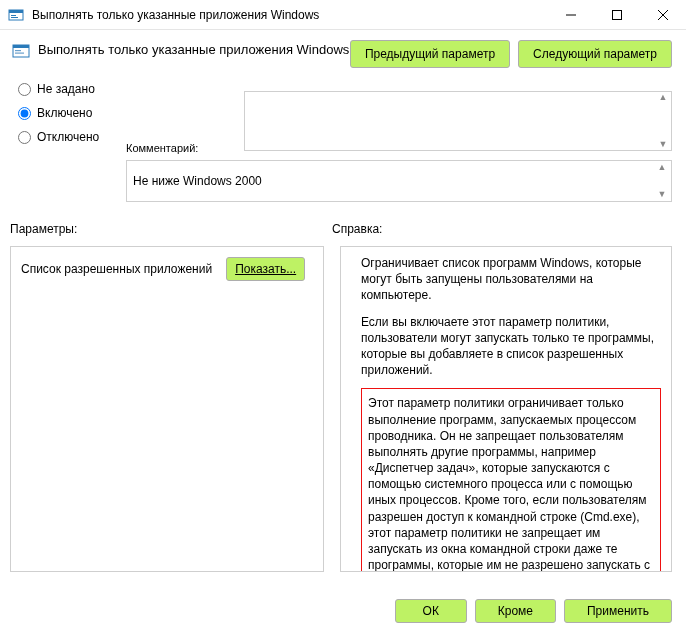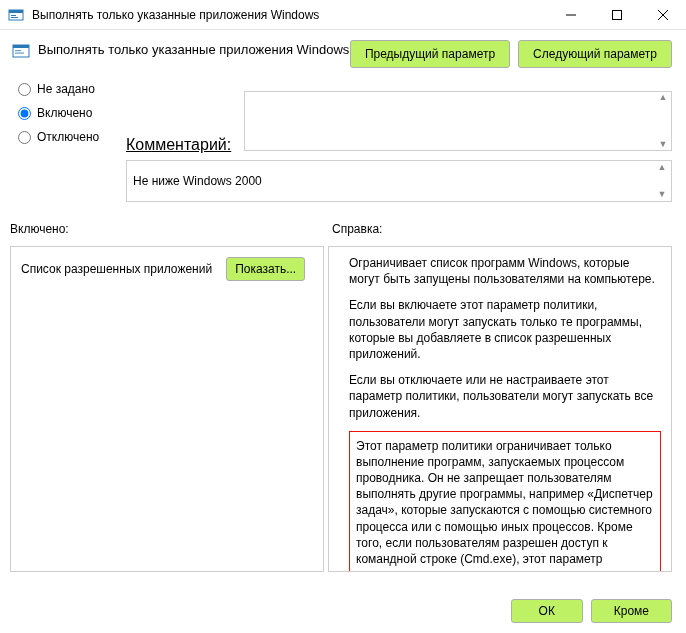--- a/index.html
+++ b/index.html
@@ -86,22 +86,21 @@
     display: flex;
     align-items: center;
     margin-bottom: 10px;
     cursor: pointer;
   }
   .radio-item input { margin: 0 6px 0 0; }
   .radio-item.selected { color: #000; }
   .label-col {
     width: 118px;
     padding-top: 2px;
-    font-size: 16px;
-    text-decoration: underline;
+    font-size: 11px;
   }
   .field-col { flex: 1; position: relative; }
   .textarea-box {
     width: 100%;
     height: 60px;
     border: 1px solid #cfcfcf;
     background: #fff;
     resize: none;
     font-family: inherit;
     font-size: 12px;
@@ -117,21 +116,21 @@
     align-items: center;
     position: relative;
   }
   .section-labels {
     display: flex;
     padding: 14px 14px 6px 10px;
   }
   .section-labels .left-label { width: 322px; }
   .panels {
     display: flex;
-    gap: 4px;
+    gap: 16px;
     padding: 4px 14px 0 10px;
   }
   .panel {
     border: 1px solid #cfcfcf;
     background: #fff;
     height: 326px;
     overflow: hidden;
     position: relative;
   }
   .panel-left {
@@ -142,20 +141,21 @@
     flex: 1;
     padding: 8px 10px 8px 20px;
   }
   .allowed-row {
     display: flex;
     align-items: center;
     gap: 14px;
   }
   .allowed-row .btn {
     padding: 4px 8px;
+    text-decoration: underline;
   }
   .help-text p { margin: 0 0 10px 0; line-height: 1.35; }
   .note-box {
     border: 1px solid #e11;
     padding: 6px 6px;
   }
   .note-box p { margin: 0; line-height: 1.35; }
   .footer {
     position: absolute;
     bottom: 0;
@@ -265,39 +265,39 @@
         <div class="scroll-v">
           <span class="tri">▲</span>
           <span class="tri">▼</span>
         </div>
       </div>
     </div>
   </div>
 </div>
 
 <div class="section-labels">
-  <div class="left-label">Включено:</div>
+  <div class="left-label">Параметры:</div>
   <div>Справка:</div>
 </div>
 
 <div class="panels">
   <div class="panel panel-left">
     <div class="allowed-row">
       <span>Список разрешенных приложений</span>
       <button class="btn">Показать...</button>
     </div>
   </div>
   <div class="panel panel-right">
     <div class="help-text">
       <p>Ограничивает список программ Windows, которые могут быть запущены пользователями на компьютере.</p>
       <p>Если вы включаете этот параметр политики, пользователи могут запускать только те программы, которые вы добавляете в список разрешенных приложений.</p>
-      <p>Если вы отключаете или не настраиваете этот параметр политики, пользователи могут запускать все приложения.</p>
       <div class="note-box">
         <p>Этот параметр политики ограничивает только выполнение программ, запускаемых процессом проводника.  Он не запрещает пользователям выполнять другие программы, например «Диспетчер задач», которые запускаются с помощью системного процесса или с помощью иных процессов.  Кроме того, если пользователям разрешен доступ к командной строке (Cmd.exe), этот параметр политики не запрещает им запускать из окна командной строки даже те программы, которые им не разрешено запускать с помощью проводника.</p>
       </div>
     </div>
   </div>
 </div>
 
 <div class="footer">
   <button class="btn">ОК</button>
   <button class="btn">Кроме</button>
+  <button class="btn">Применить</button>
 </div>
 
 </body></html>

